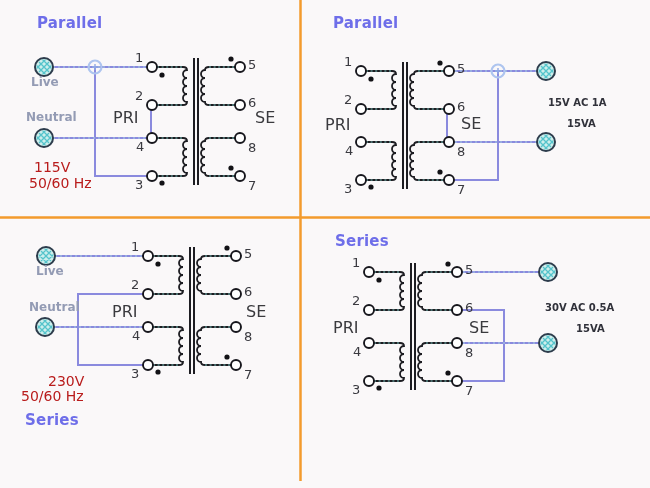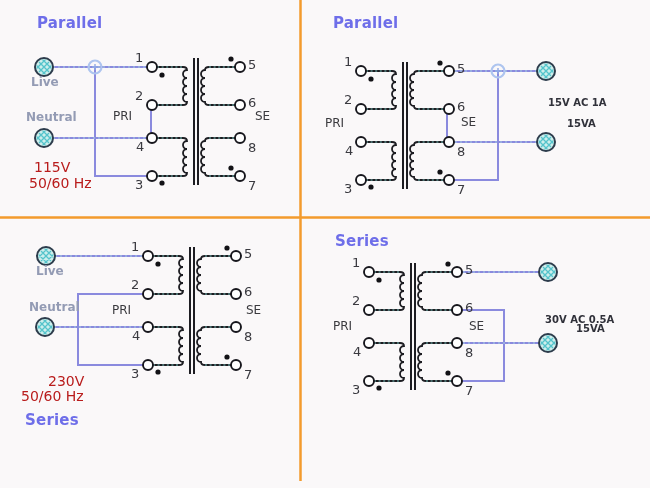--- a/index.html
+++ b/index.html
@@ -2,21 +2,21 @@
 <html><head>
 <meta charset="utf-8">
 <style>
   html,body{margin:0;padding:0;}
   .stage{position:relative;width:650px;height:488px;background:#faf8f9;
          font-family:"DejaVu Sans", sans-serif;overflow:hidden;}
   .stage svg{position:absolute;left:0;top:0;}
   .abs{position:absolute;white-space:nowrap;line-height:1;}
   .t-title{font-size:15px;font-weight:bold;color:#6e6ee9;letter-spacing:.2px;}
   .t-pin{font-size:13px;color:#3a3a40;}
-  .t-wind{font-size:12px;color:#3a3a3e;}
+  .t-wind{font-size:16px;color:#3a3a3e;}
   .t-term{font-size:12px;font-weight:bold;color:#939bb4;}
   .t-rating{font-size:14px;color:#b91c1c;}
   .t-out{font-size:10px;font-weight:bold;color:#30313a;}
 </style>
 </head>
 <body>
 
 <div class="stage">
 
 <svg width="650" height="488" viewBox="0 0 650 488" xmlns="http://www.w3.org/2000/svg" xmlns:xlink="http://www.w3.org/1999/xlink">
@@ -151,21 +151,21 @@
 <div class="abs t-term" style="left:29px;top:301px">Neutral</div>
 <div class="abs t-wind" style="left:112px;top:304px">PRI</div>
 <div class="abs t-wind" style="left:246px;top:304px">SE</div>
 <div class="abs t-rating" style="left:48px;top:374px">230V</div>
 <div class="abs t-rating" style="left:21px;top:389px">50/60 Hz</div>
 <div class="abs t-title" style="left:25px;top:413px">Series</div>
 
 <div class="abs t-title" style="left:335px;top:234px">Series</div>
 <div class="abs t-wind" style="left:333px;top:320px">PRI</div>
 <div class="abs t-wind" style="left:469px;top:320px">SE</div>
-<div class="abs t-out" style="left:545px;top:315px">30V AC 0.5A</div>
+<div class="abs t-out" style="left:545px;top:303px">30V AC 0.5A</div>
 <div class="abs t-out" style="left:576px;top:324px">15VA</div>
 
 <div class="abs t-pin" style="left: 135px; top: 51px;">1</div>
     <div class="abs t-pin" style="left: 248px; top: 58px;">5</div>
     <div class="abs t-pin" style="left: 135px; top: 89px;">2</div>
     <div class="abs t-pin" style="left: 248px; top: 96px;">6</div>
     <div class="abs t-pin" style="left: 136px; top: 140px;">4</div>
     <div class="abs t-pin" style="left: 248px; top: 141px;">8</div>
     <div class="abs t-pin" style="left: 135px; top: 178px;">3</div>
     <div class="abs t-pin" style="left: 248px; top: 179px;">7</div>

